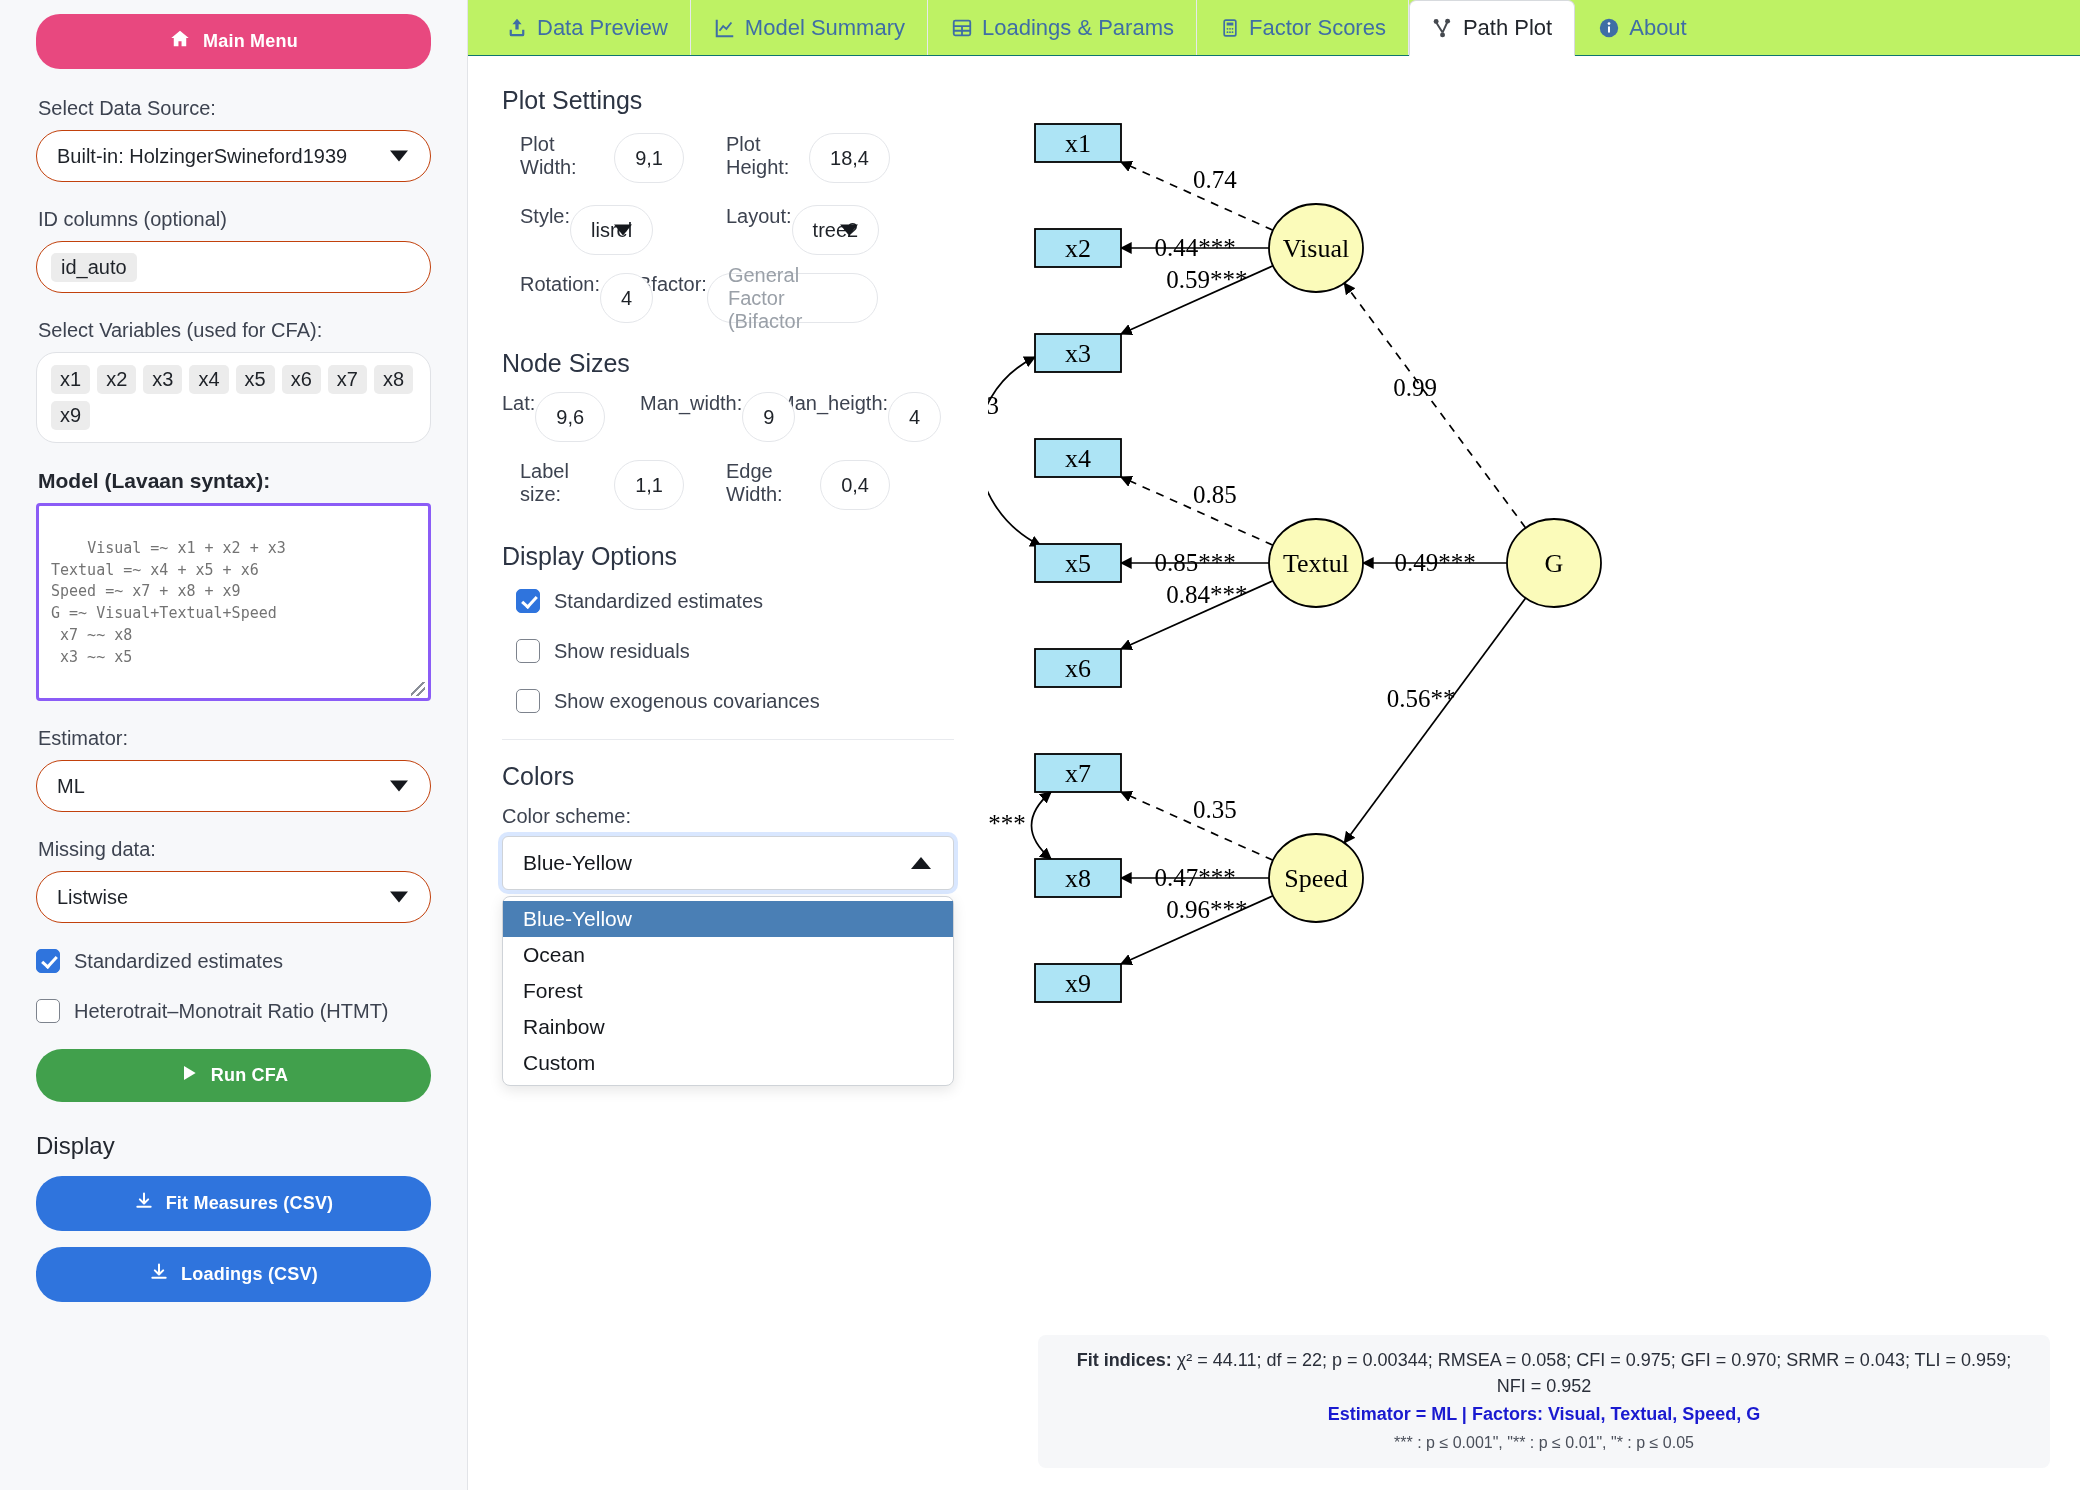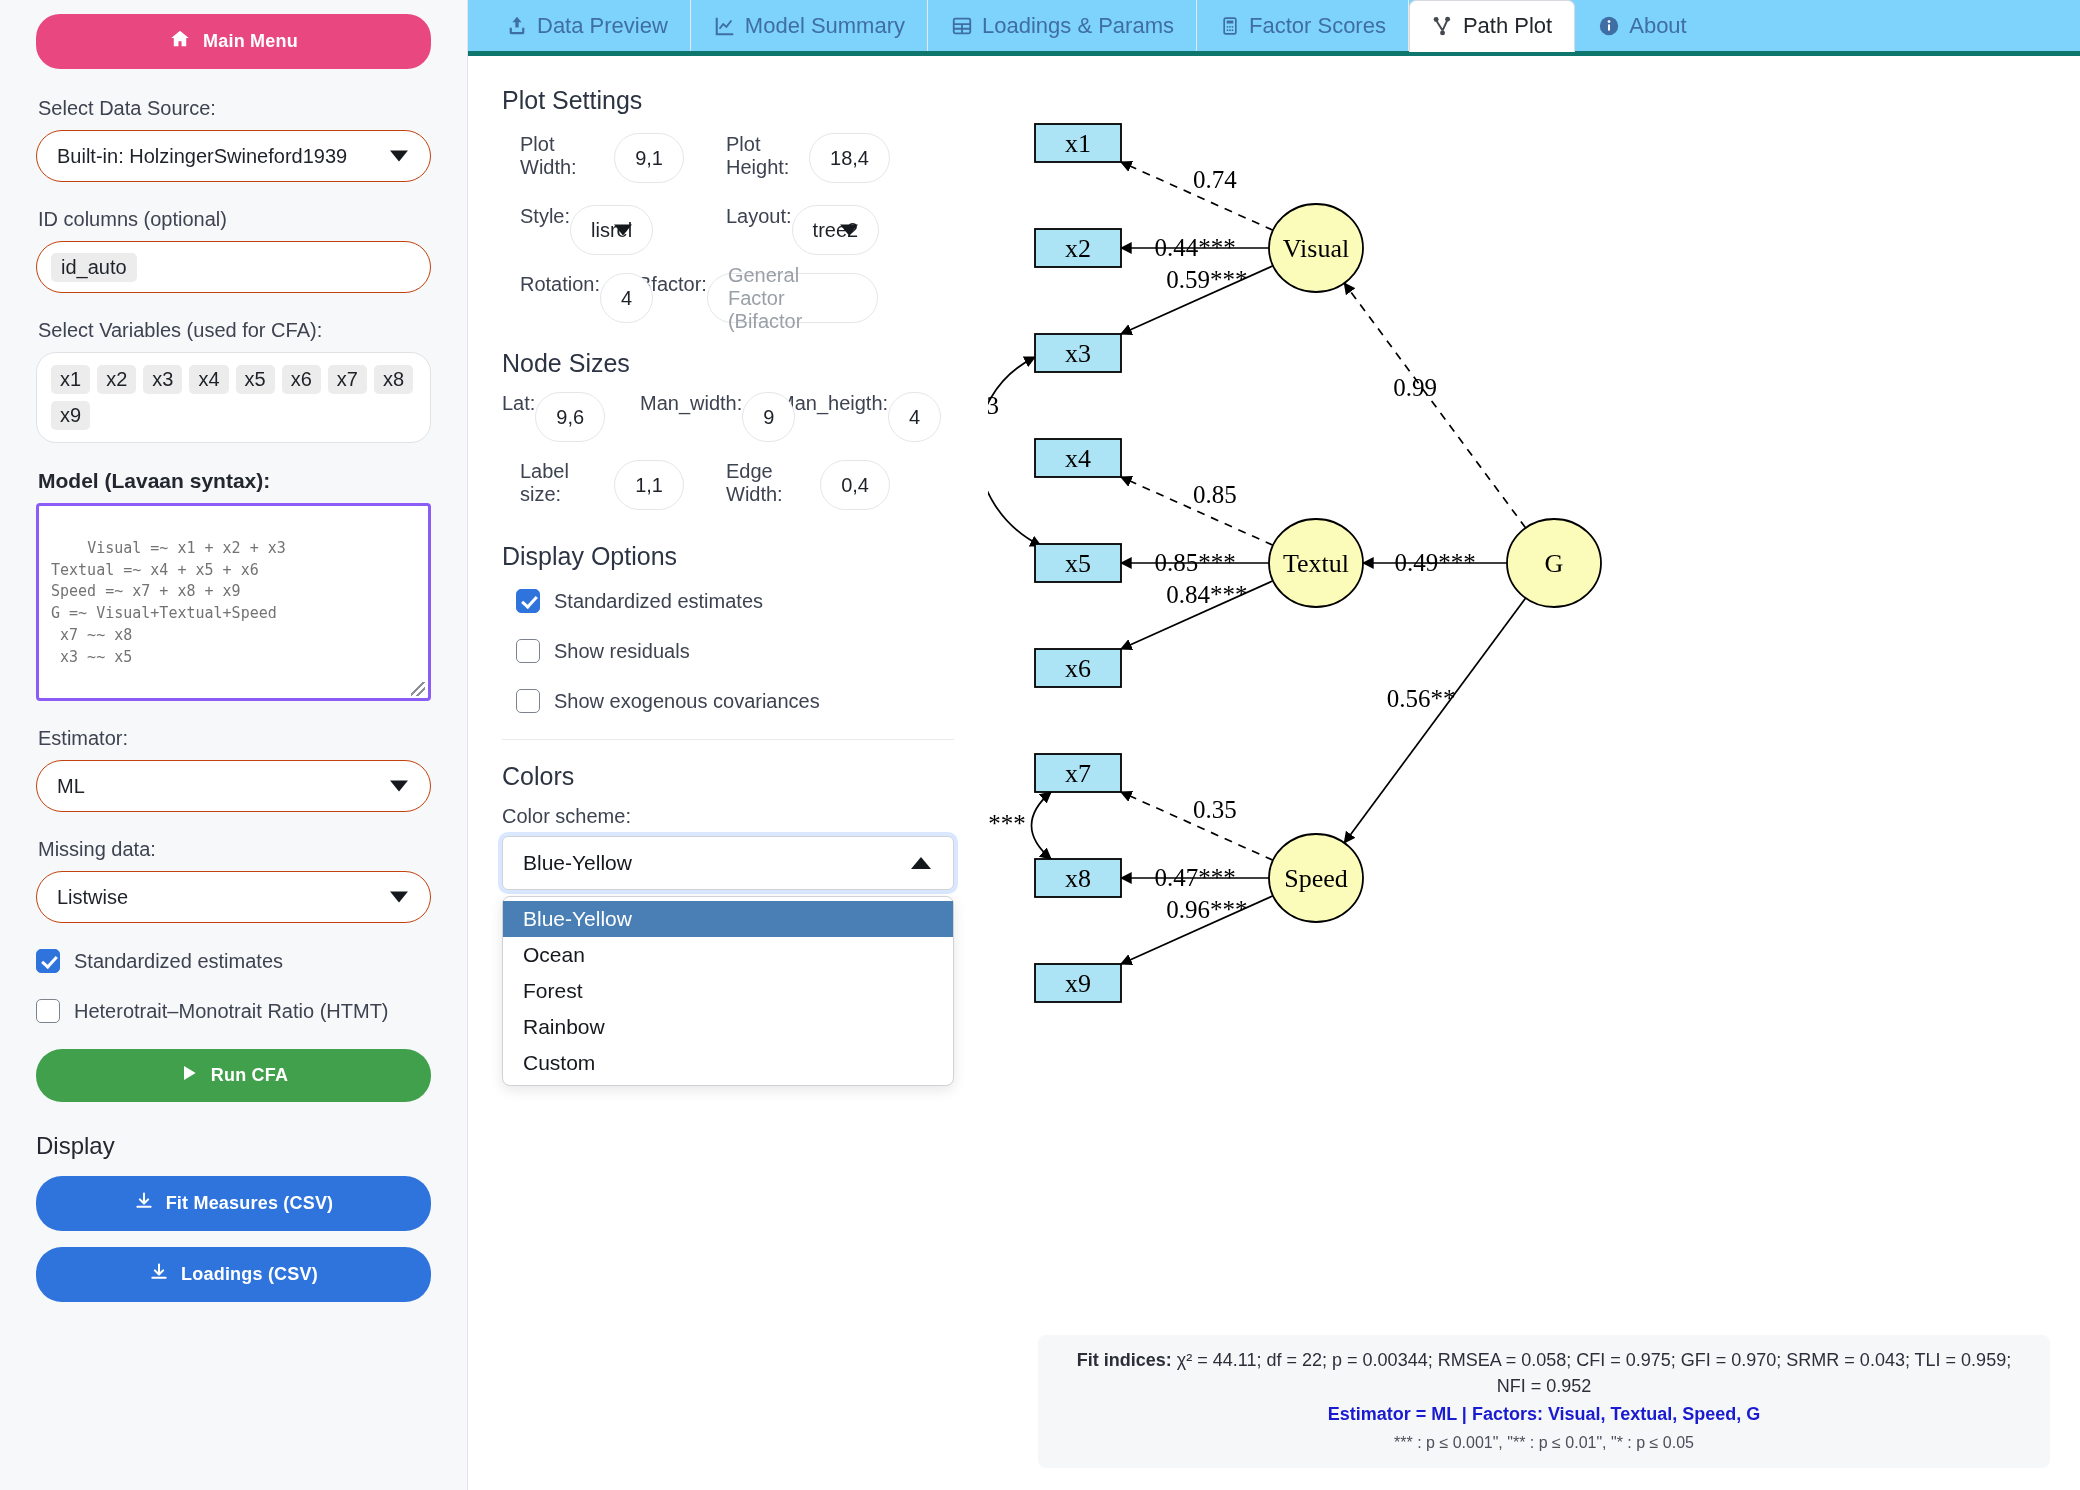--- a/index.html
+++ b/index.html
@@ -74,21 +74,21 @@
     border:solid #fff; border-width:0 3px 3px 0; transform:rotate(42deg);
   }
   .chk-lbl { font-size:20px; color:#3d4350; }
   .sec-h { font-size:24px; color:#23272f; margin:0 0 6px 0; }
   .mb18{margin-bottom:18px}.mb26{margin-bottom:26px}.mt30{margin-top:30px}
 
   
   #main { position:absolute; left:468px; top:0; right:0; bottom:0; background:#fff; }
   #tabbar {
     height:56px; display:flex; align-items:stretch; padding-left:16px;
-    border-bottom:5px solid #0f766e; background:#7dd3fc;
+    border-bottom:1px solid #0f766e; background:#bef264;
   }
   .tab {
     display:flex; align-items:center; gap:9px; padding:0 22px;
     font-size:22px; color:#3f6ea5; cursor:pointer;
     border-left:1px solid transparent; border-right:1px solid #e6e8ec;
     position:relative; white-space:nowrap;
   }
   .tab:first-child{border-left:none}
   .tab.active {
     color:#22262c; background:#fff; border:1px solid #d7dade;

